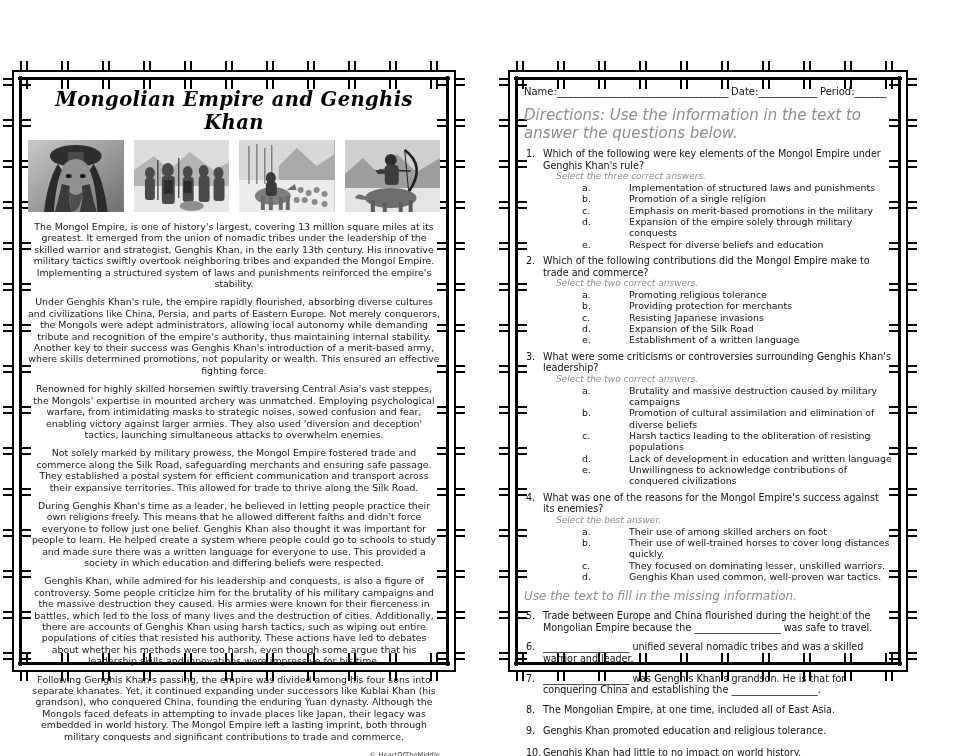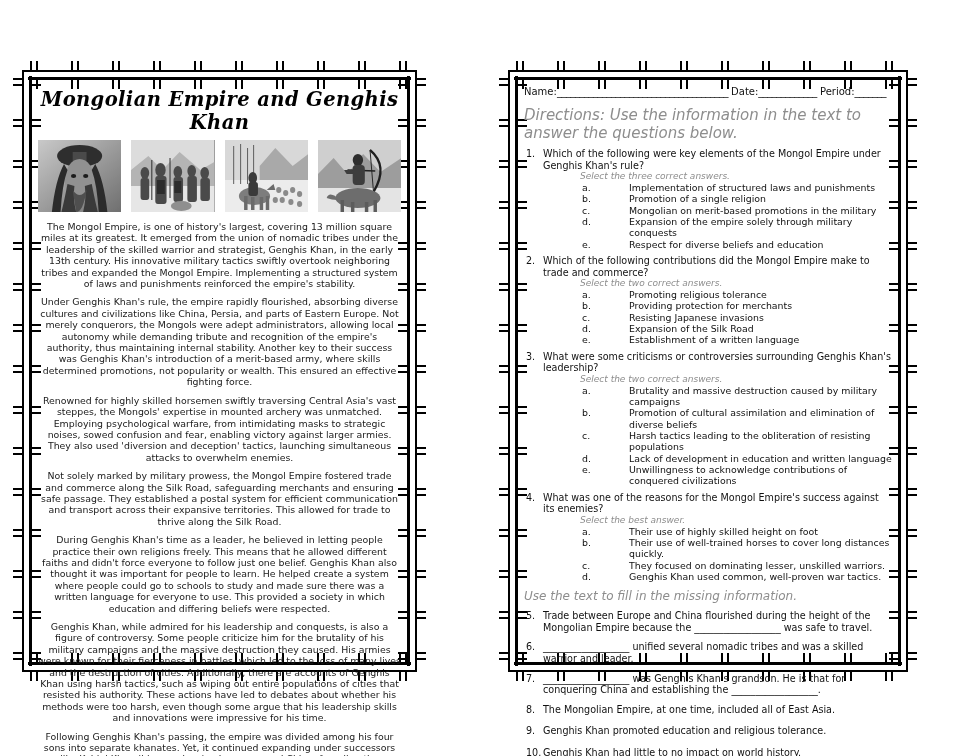--- a/index.html
+++ b/index.html
@@ -21,21 +21,21 @@
     width: 978px;
     height: 756px;
     background: #ffffff;
   }
 
   
   .page {
     position: absolute;
     background: #ffffff;
   }
-  #page-left  { left: 22px;  top: 70px; width: 395px; height: 602px; }
+  #page-left  { left: 12px;  top: 70px; width: 444px; height: 602px; }
   #page-right { left: 508px; top: 70px; width: 400px; height: 602px; }
 
   
   .border-frame {
     position: absolute;
     inset: 0;
     pointer-events: none;
   }
   .bf-line {
     position: absolute;
@@ -181,21 +181,21 @@
     flex: 0 0 17px;
     text-align: left;
     padding-left: 2px;
   }
   .q-text { flex: 1 1 auto; }
 
   .q-hint {
     font-size: 9px;
     font-style: italic;
     color: #8d8d8d;
-    margin: 0 0 0 56px;
+    margin: 0 0 0 32px;
     line-height: 11px;
   }
   .q-hint i { }
 
   .choices {
     margin: 0 0 0 58px;
     padding: 0;
     list-style: none;
   }
   .choice {
@@ -406,21 +406,21 @@
           <li class="choice">
               <span class="choice-ltr">a.</span>
               <span class="choice-txt">Implementation of structured laws and punishments</span>
             </li>
           <li class="choice">
               <span class="choice-ltr">b.</span>
               <span class="choice-txt">Promotion of a single religion</span>
             </li>
           <li class="choice">
               <span class="choice-ltr">c.</span>
-              <span class="choice-txt">Mongolian on merit-based promotions in the military</span>
+              <span class="choice-txt">Emphasis on merit-based promotions in the military</span>
             </li>
           <li class="choice">
               <span class="choice-ltr">d.</span>
               <span class="choice-txt">Expansion of the empire solely through military conquests</span>
             </li>
           <li class="choice">
               <span class="choice-ltr">e.</span>
               <span class="choice-txt">Respect for diverse beliefs and education</span>
             </li>
         </ul>
@@ -488,21 +488,21 @@
 
       <div class="q-block">
         <div class="q-row">
           <span class="q-num">4.</span>
           <span class="q-text">What was one of the reasons for the Mongol Empire's success against its enemies?</span>
         </div>
         <div class="q-hint"><span>Select the </span><i>best</i><span> answer.</span></div>
         <ul class="choices">
           <li class="choice">
               <span class="choice-ltr">a.</span>
-              <span class="choice-txt">Their use of highly skilled height on foot</span>
+              <span class="choice-txt">Their use of among skilled archers on foot</span>
             </li>
           <li class="choice">
               <span class="choice-ltr">b.</span>
               <span class="choice-txt">Their use of well-trained horses to cover long distances quickly.</span>
             </li>
           <li class="choice">
               <span class="choice-ltr">c.</span>
               <span class="choice-txt">They focused on dominating lesser, unskilled warriors.</span>
             </li>
           <li class="choice">

